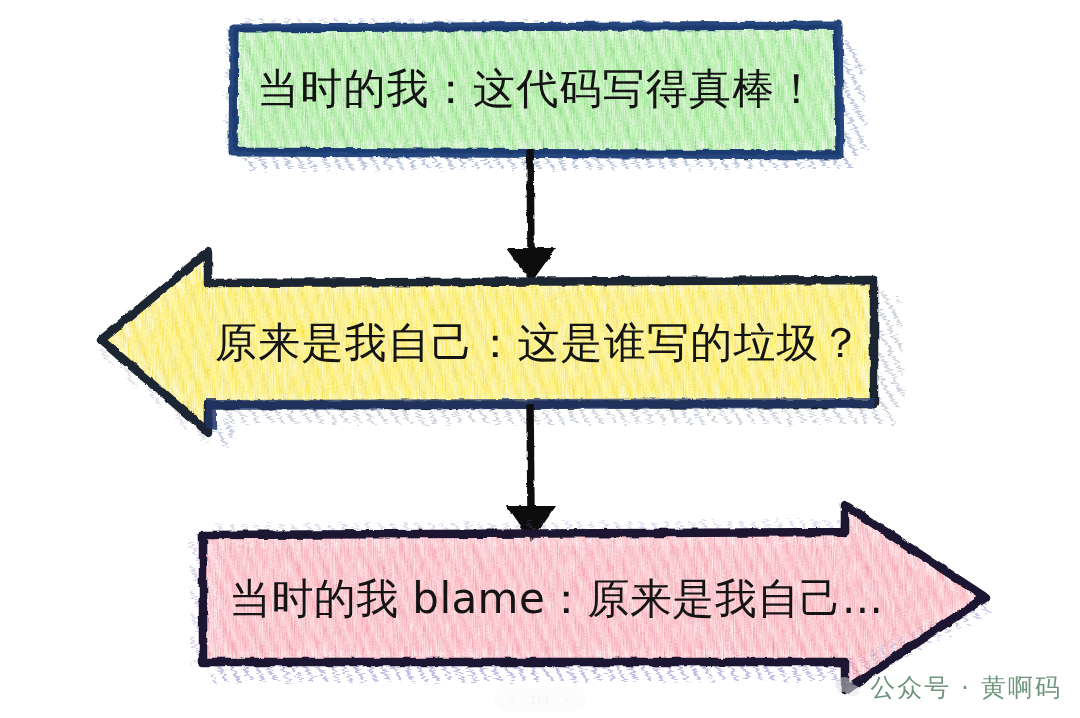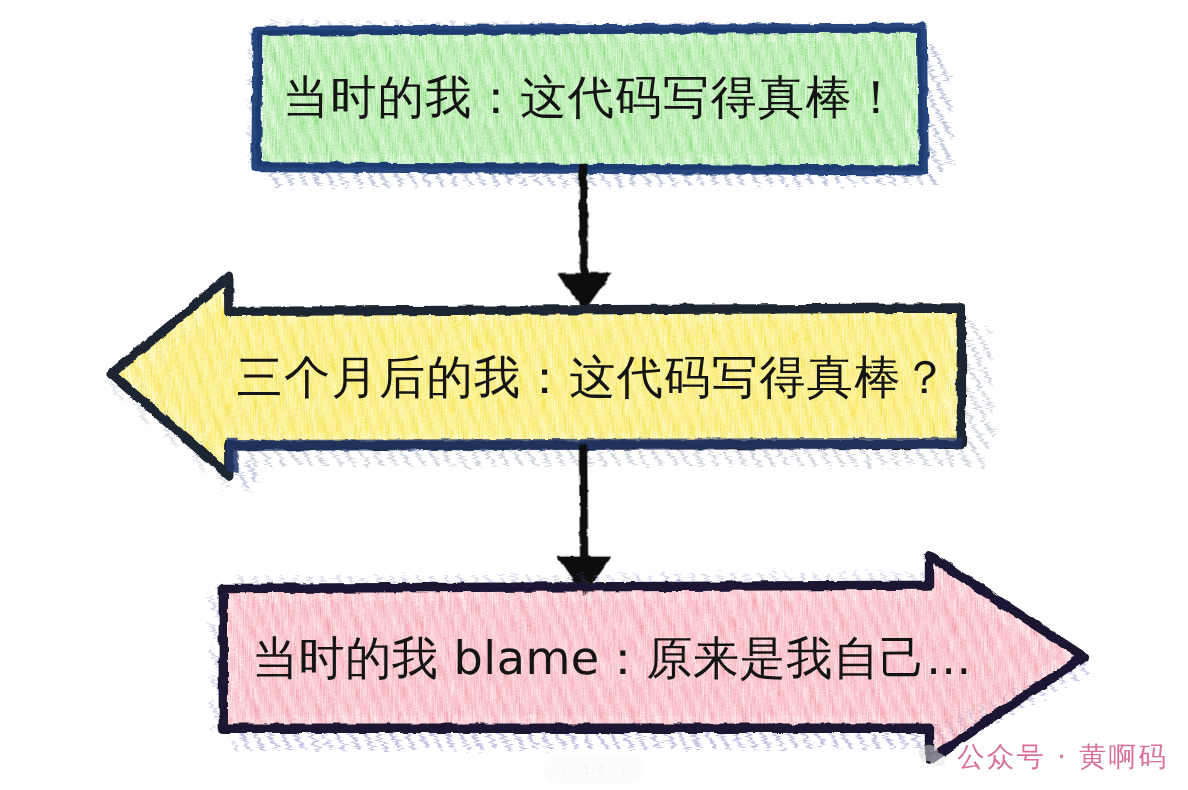--- a/index.html
+++ b/index.html
@@ -61,21 +61,21 @@
     right: 18px;
     bottom: 14px;
     display: flex;
     align-items: center;
     gap: 9px;
     opacity: 0.62;
     user-select: none;
   }
   #watermark .wm-text {
     font-size: 25px;
-    color: #be185d;
+    color: #14532d;
     letter-spacing: 2px;
     font-family: "DejaVu Sans", "Liberation Sans", sans-serif;
     text-shadow: 0 1px 0 rgba(255,255,255,0.85);
   }
   #watermark .wm-icon {
     width: 27px;
     height: 27px;
     flex: 0 0 auto;
     opacity: 0.85;
   }
@@ -228,21 +228,21 @@
       <path d="M205,536 L844,533 L844,506 L983,597 L844,690 L844,661 L205,661 Z" fill="url(#hatchPink)" filter="url(#crayonGrain)" opacity="0.97"></path>
       <path d="M220,547 L852,545 L852,530 L962,597 L852,666 L852,651 L220,651 Z" fill="#f7a9b3" opacity="0.35" filter="url(#crayonGrainSoft)"></path>
 
       <g filter="url(#roughEdge)">
         <path d="M203,535 L845,532 L845,505 L985,597 L845,691 L845,662 L203,662 Z" fill="none" stroke="#1b1530" stroke-width="8.5" stroke-linejoin="round"></path>
       </g>
     </g>
   </svg>
 
   <div class="node-text" id="txt-green">当时的我：这代码写得真棒！</div>
-  <div class="node-text" id="txt-yellow">三个月后的我：这代码写得真棒？</div>
+  <div class="node-text" id="txt-yellow">原来是我自己：这是谁写的垃圾？</div>
   <div class="node-text" id="txt-pink">当时的我 blame：原来是我自己...</div>
 
   <div id="watermark">
     <svg class="wm-icon" viewBox="0 0 32 32">
       <ellipse cx="12" cy="12.5" rx="10.5" ry="8.8" fill="#d6d6d6"></ellipse>
       <path d="M6.5 18.5 L4 23 L9.2 20.3 Z" fill="#d6d6d6"></path>
       <ellipse cx="8.6" cy="10.2" rx="1.35" ry="1.35" fill="#ffffff"></ellipse>
       <ellipse cx="15.1" cy="10.2" rx="1.35" ry="1.35" fill="#ffffff"></ellipse>
       <ellipse cx="21.5" cy="19.5" rx="8.6" ry="7.2" fill="#e6e6e6"></ellipse>
       <path d="M26.5 24.2 L29.5 28 L25.3 26.2 Z" fill="#e6e6e6"></path>

